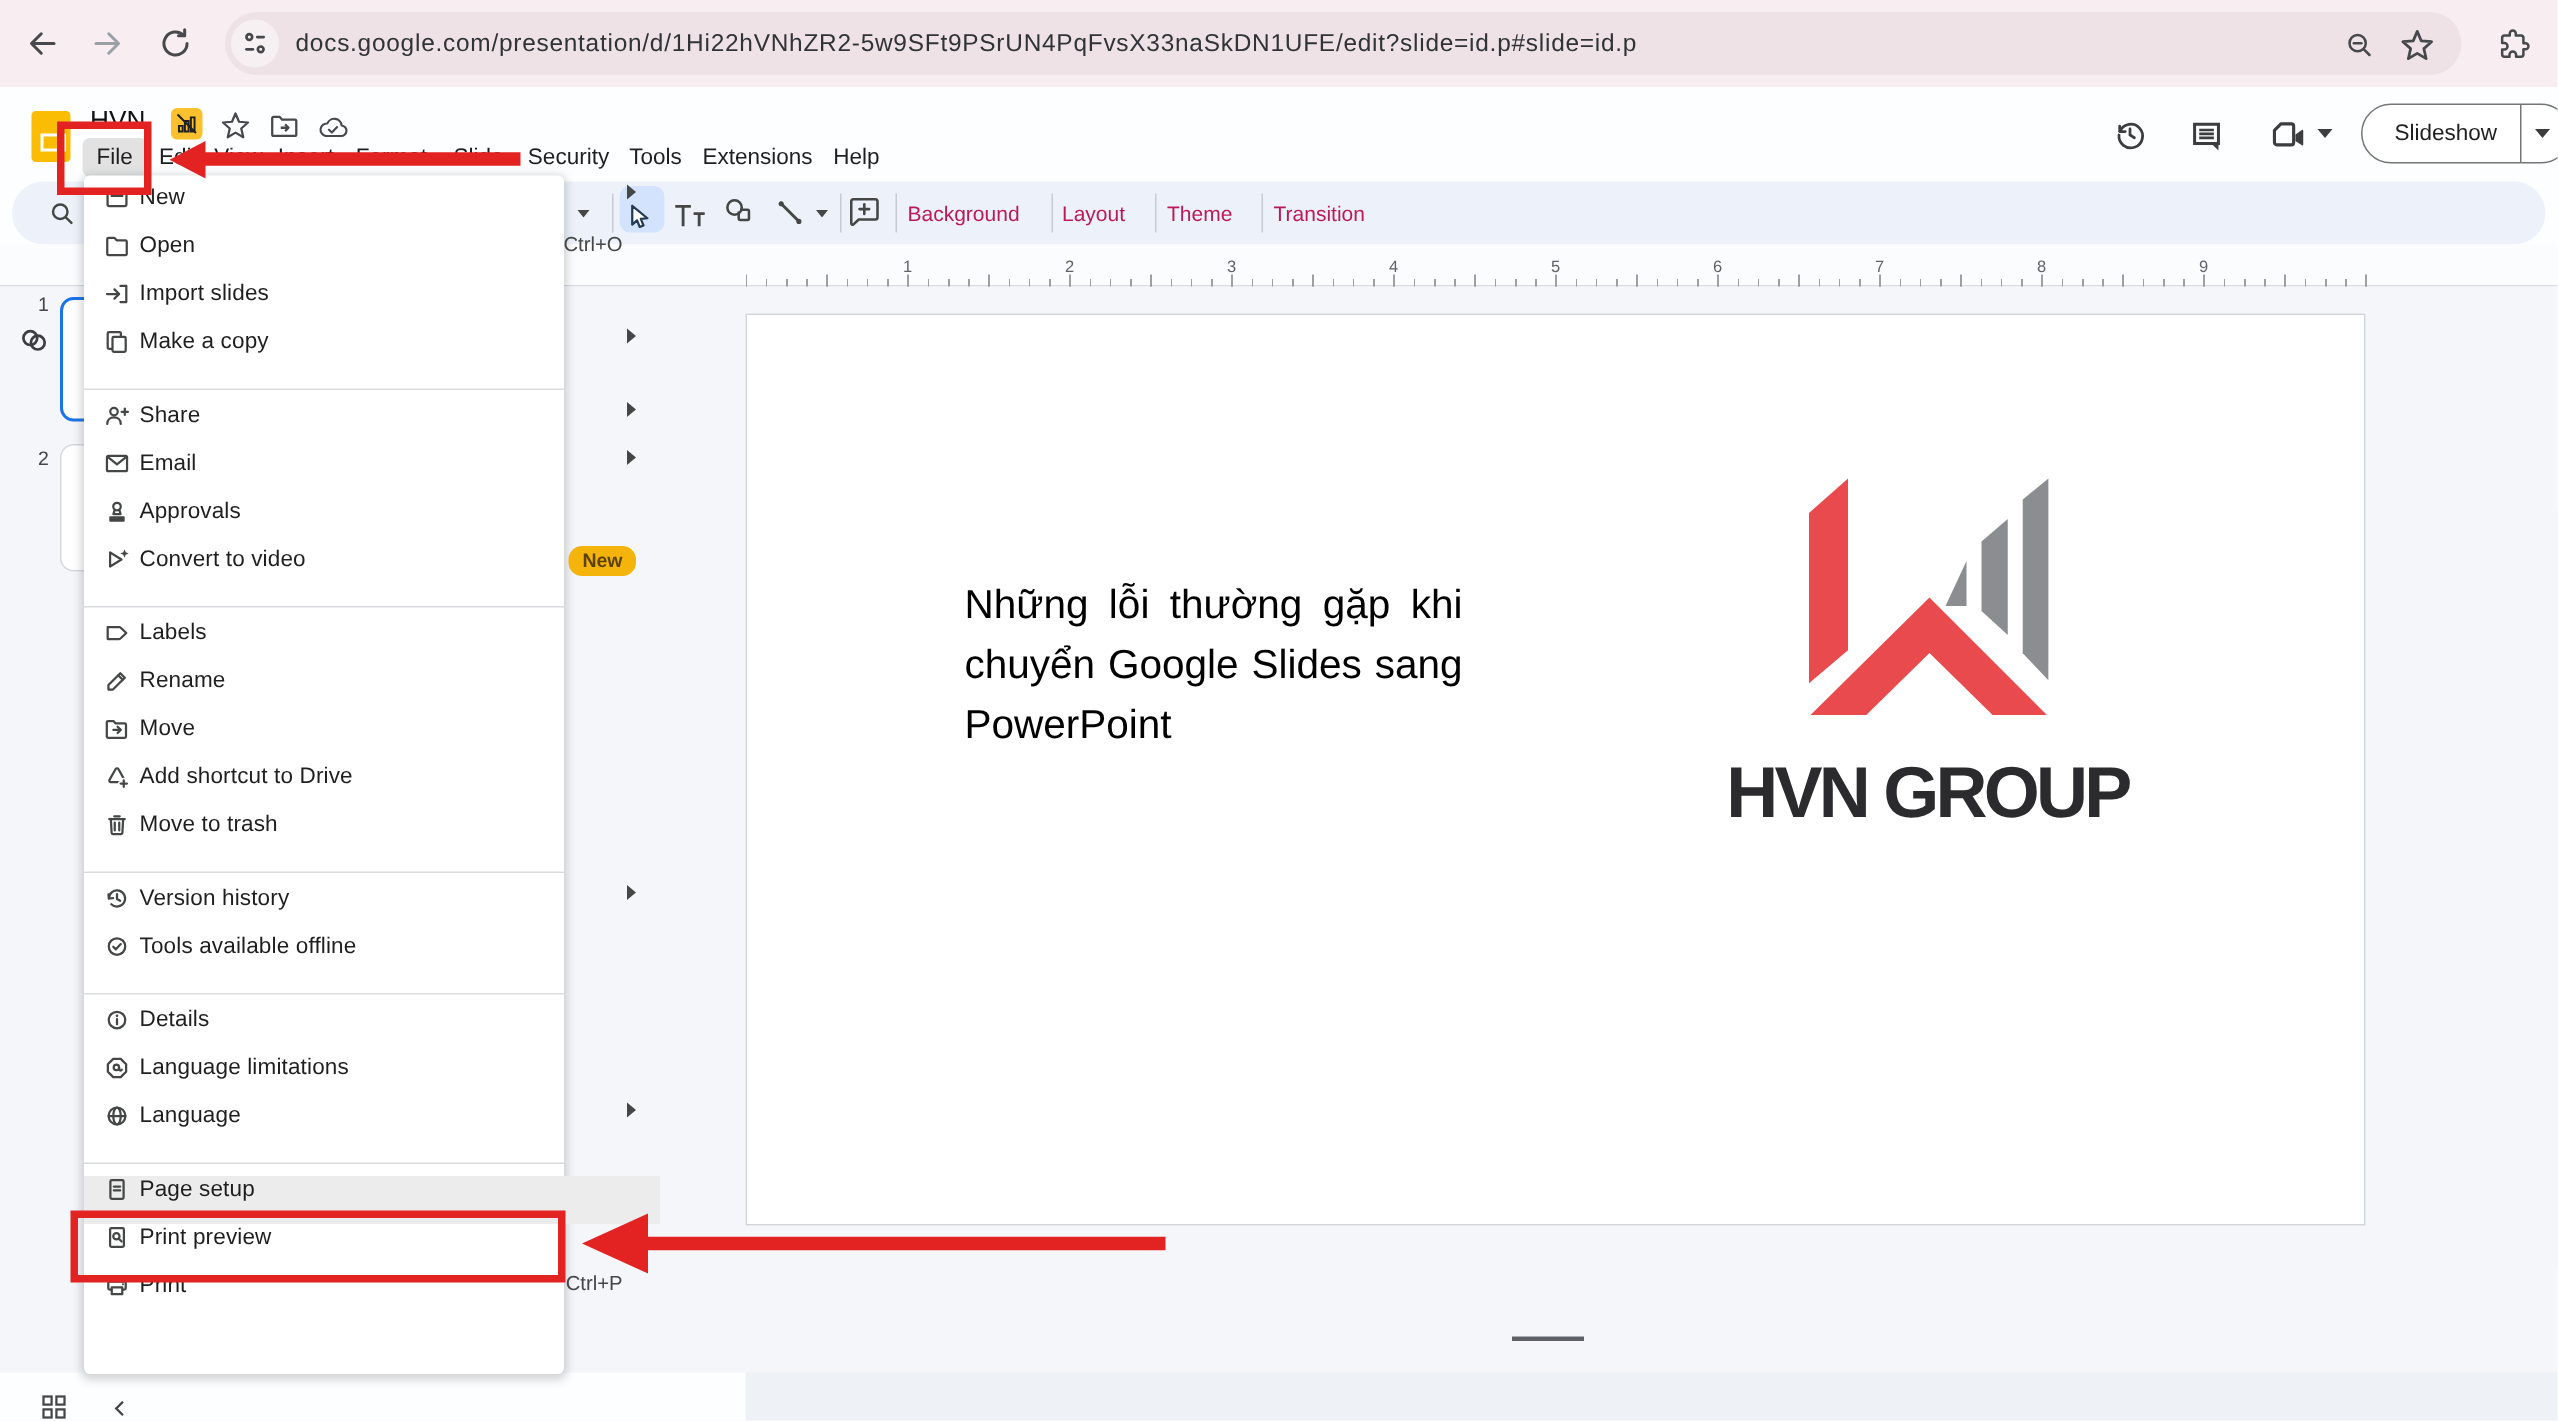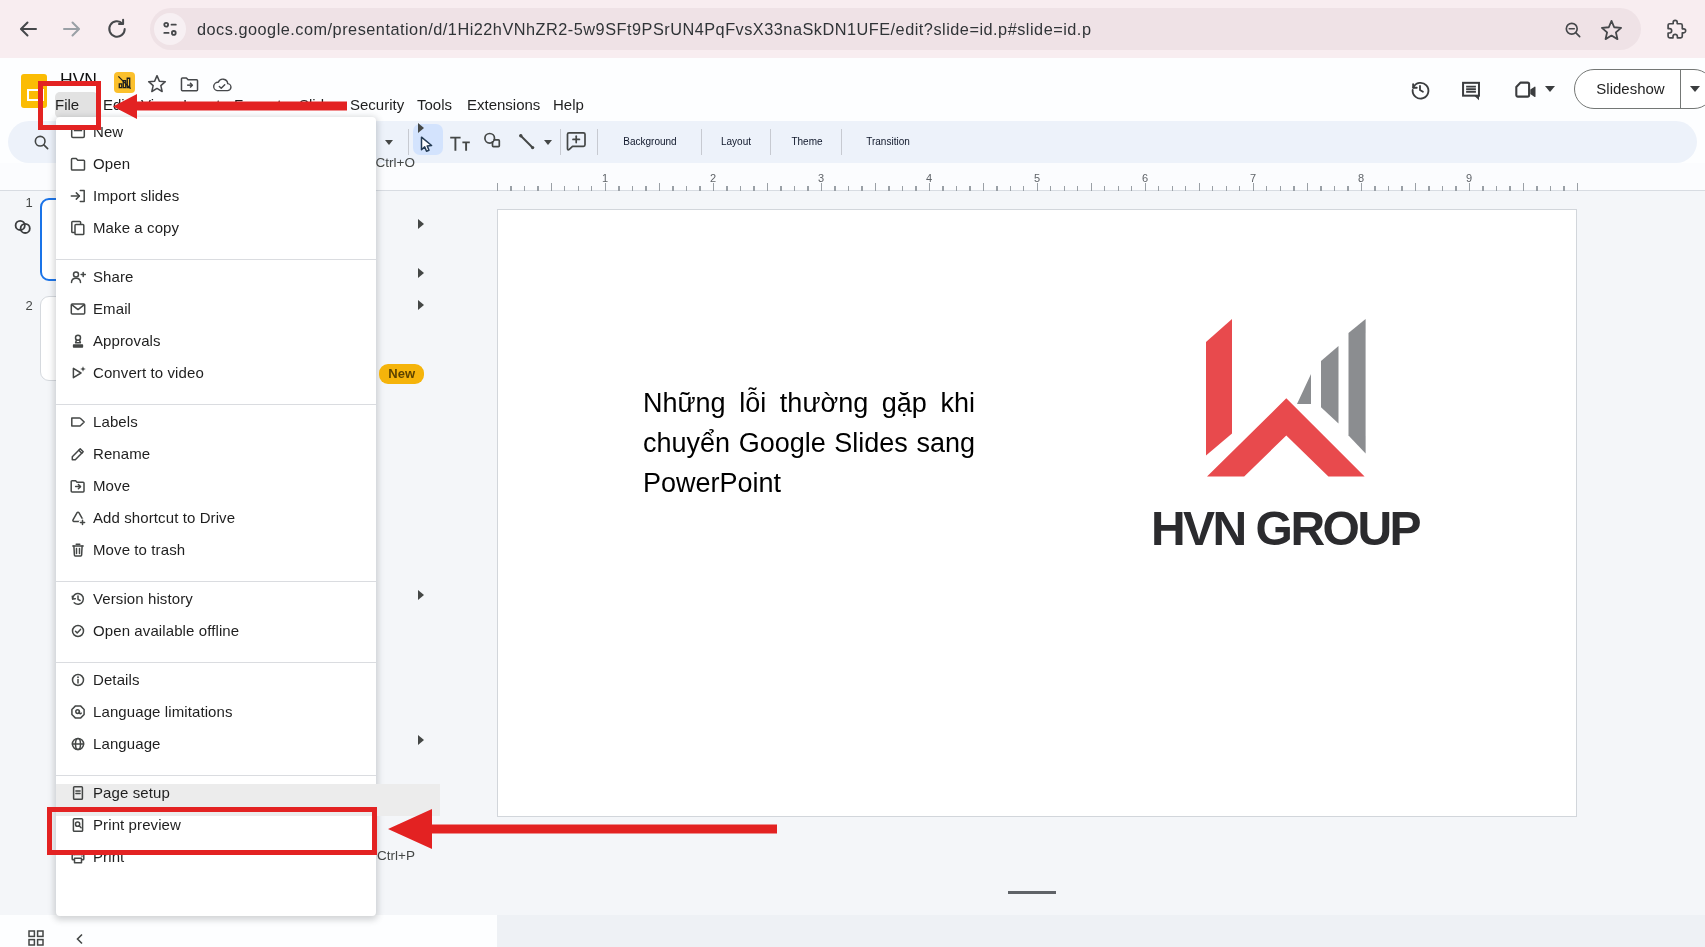--- a/index.html
+++ b/index.html
@@ -6,22 +6,22 @@
 html,body{width:1705px;height:947px;overflow:hidden}
 body{font-family:"Liberation Sans",sans-serif;position:relative;background:#fff;color:#1f1f1f}
 .a{position:absolute}
 svg{display:block}
 .mi{position:relative;width:384px;height:32px;display:flex;}
 .mi .ic{width:18px;height:18px;margin-left:13px}
 .mi .lb{margin-left:6px;font-size:15px;color:#1f1f1f;letter-spacing:.1px}
 .mi .sc{position:absolute;right:25px;font-size:13.5px;color:#444746}
 .mi .car{position:absolute;right:16px;width:0;height:0;border-left:6px solid #444746;border-top:5px solid transparent;border-bottom:5px solid transparent}
 .sep{height:1px;background:#dadce0;margin:8px 0}
-.mb{position:absolute;top:92px;height:26px;line-height:26px;font-size:15px;color:#1f1f1f;text-align:left}
-.tbl{position:absolute;top:127px;height:30px;line-height:30px;font-size:10px;color:#0f172a;text-align:center}
+.mb{position:absolute;top:92px;height:26px;line-height:26px;font-size:15px;color:#1f1f1f;text-align:center}
+.tbl{position:absolute;top:127px;height:30px;line-height:30px;font-size:14px;color:#be185d;text-align:left}
 .tdiv{position:absolute;top:129px;width:1px;height:26px;background:#c7cad1}
 .rnum{position:absolute;top:172px;width:30px;text-align:center;font-size:11px;color:#5f6368}
 </style>
 </head>
 <body>
 
 <div class="a" style="left:0;top:0;width:1705px;height:58px;background:#f8edf0"></div>
 <svg class="a" style="left:16px;top:17px" width="24" height="24" viewBox="0 0 24 24" fill="none" stroke="#46484b" stroke-width="2" stroke-linecap="round" stroke-linejoin="round">
     <path d="M20 12H5.5"></path>
     <path d="M11.5 5.5L5 12l6.5 6.5"></path>
@@ -348,21 +348,21 @@
       <span class="lb">Version history</span>
       <span class="car"></span>
     </div>
 <div class="mi">
       <span class="ic">
         <svg viewBox="0 0 18 18" fill="none" stroke="#444746" stroke-width="1.5" stroke-linecap="round" stroke-linejoin="round">
           <circle cx="9" cy="9" r="5.5"></circle>
           <path d="M6.5 9.2l1.7 1.7 3.3-3.5"></path>
         </svg>
       </span>
-      <span class="lb">Open available offline</span>
+      <span class="lb">Tools available offline</span>
     </div>
 <div class="sep"></div>
 <div class="mi">
       <span class="ic">
         <svg viewBox="0 0 18 18" fill="none" stroke="#444746" stroke-width="1.5" stroke-linecap="round" stroke-linejoin="round">
           <circle cx="9" cy="9" r="5.5"></circle>
           <path d="M9 8.4v3.5"></path>
           <circle cx="9" cy="6.2" r="0.9" fill="#444746" stroke="none"></circle>
         </svg>
       </span>

